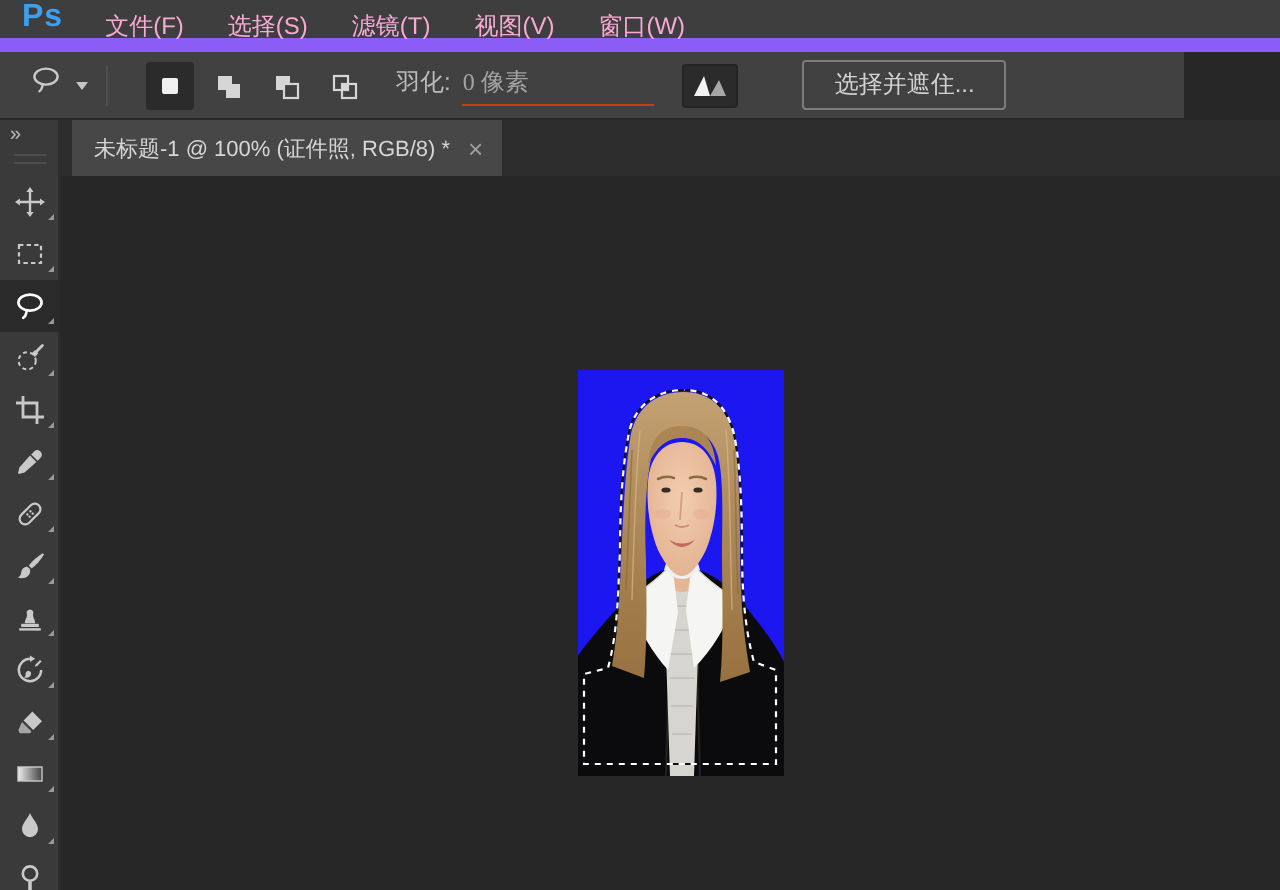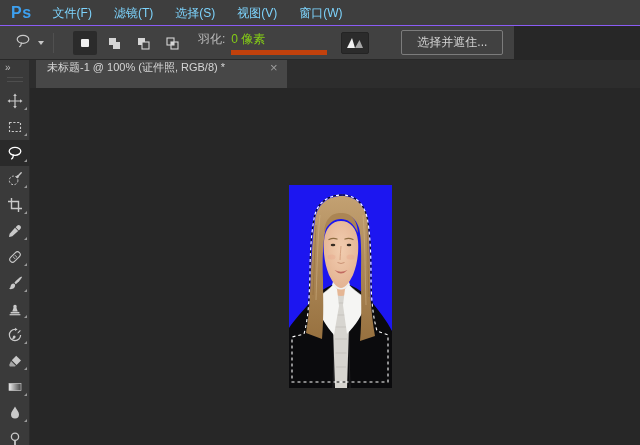--- a/index.html
+++ b/index.html
@@ -2,57 +2,57 @@
 <html><head>
 <meta charset="utf-8">
 <style>
   * { margin:0; padding:0; box-sizing:border-box; }
   html,body { width:640px; height:445px; overflow:hidden; background:#272727;
               font-family:"Liberation Sans","DejaVu Sans",sans-serif; }
   .app { position:relative; width:640px; height:445px; background:#272727; }
 
   
   .menubar { position:absolute; left:0; top:0; width:640px; height:26px;
-             background:#3e3e3e; border-bottom:1px solid #8b5cf6;
-             display:flex; align-items:center; }
+             background:#3e3e3e; border-bottom:7px solid #8b5cf6;
+             display:flex; align-items:flex-start; }
   .ps-logo { color:#3da0ef; font-weight:bold; font-size:16px; padding:0 10px 0 11px;
              letter-spacing:0.5px; }
-  .menu-item { color:#7dd3fc; font-size:12px; padding:0 11px; height:26px;
+  .menu-item { color:#f9a8d4; font-size:12px; padding:0 11px; height:26px;
                line-height:26px; white-space:nowrap; cursor:default; }
 
   
-  .optionsbar { position:absolute; left:0; top:26px; width:514px; height:34px;
+  .optionsbar { position:absolute; left:0; top:26px; width:592px; height:34px;
                 background:#414141; border-bottom:1px solid #282828;
                 display:flex; align-items:center; }
   .opt-tool { display:flex; align-items:center; margin-left:14px; }
   .chev-down { width:0; height:0; border-left:3.5px solid transparent;
                border-right:3.5px solid transparent; border-top:4px solid #c6c6c6;
                margin-left:6px; }
   .vdiv { width:1px; height:20px; background:#505050; margin:0 9px; }
   .mode-group { display:flex; align-items:center; gap:5px; margin-left:10px; }
   .mode-btn { width:24px; height:24px; display:flex; align-items:center;
               justify-content:center; border-radius:2px; }
   .mode-btn.active { background:#2b2b2b; }
   .feather-wrap { display:flex; align-items:baseline; margin-left:14px; }
   .feather-label { color:#bcbcbc; font-size:12px; }
-  .feather-input { color:#84cc16; font-size:12px; margin-left:6px; min-width:96px;
-                   border-bottom:5px solid #c2410c; padding-bottom:2px; }
+  .feather-input { color:#a3a3a3; font-size:12px; margin-left:6px; min-width:96px;
+                   border-bottom:1px solid #c2410c; padding-bottom:2px;font-family:Liberation Serif, serif; }
   .aa-btn { width:28px; height:22px; background:#2b2b2b; border:1px solid #242424;
             border-radius:2px; display:flex; align-items:center; justify-content:center;
             margin-left:14px; }
   .sm-btn { margin-left:32px; color:#d2d2d2; font-size:12px; background:transparent;
             border:1px solid #7c7c7c; border-radius:2px; padding:3px 15px;
             white-space:nowrap; cursor:default; }
 
   
   .tabbar { position:absolute; left:30px; top:60px; width:610px; height:28px;
             background:#2d2d2d; display:flex; align-items:flex-end; }
   .doc-tab { height:28px; margin-left:6px; background:#474747; color:#d6d6d6;
-             font-size:11px; display:flex; padding:0 9px 0 11px;
-             white-space:nowrap;gap:36px; }
+             font-size:11px; display:flex; align-items:center; padding:0 9px 0 11px;
+             white-space:nowrap; }
   .tab-close { color:#9d9d9d; font-size:13px; margin-left:9px; cursor:default; }
 
   
   .toolbar { position:absolute; left:0; top:60px; width:30px; height:385px;
              background:#3a3a3a; border-right:1px solid #2d2d2d; }
   .tb-head { height:14px; display:flex; align-items:center; }
   .tb-collapse { color:#bdbdbd; font-size:10px; padding-left:5px; letter-spacing:-1px; }
   .tb-grab { margin:3px auto 6px auto; width:16px; height:5px;
              border-top:1px solid #4e4e4e; border-bottom:1px solid #4e4e4e; }
   .tools { list-style:none; }
@@ -72,22 +72,22 @@
   .photo { position:absolute; left:259px; top:97px; width:103px; height:203px; }
 </style>
 </head>
 <body>
 
 <div class="app">
 
   <div class="menubar">
     <span class="ps-logo">Ps</span>
     <span class="menu-item">文件(F)</span>
+    <span class="menu-item">选择(S)</span>
     <span class="menu-item">滤镜(T)</span>
-    <span class="menu-item">选择(S)</span>
     <span class="menu-item">视图(V)</span>
     <span class="menu-item">窗口(W)</span>
 
   </div>
 
   <div class="optionsbar">
     <div class="opt-tool">
       <span>
         <svg width="18" height="16" viewBox="0 0 16 16">
           <ellipse class="ic" cx="8" cy="6.3" rx="5.8" ry="4" stroke-width="1.2"></ellipse>

